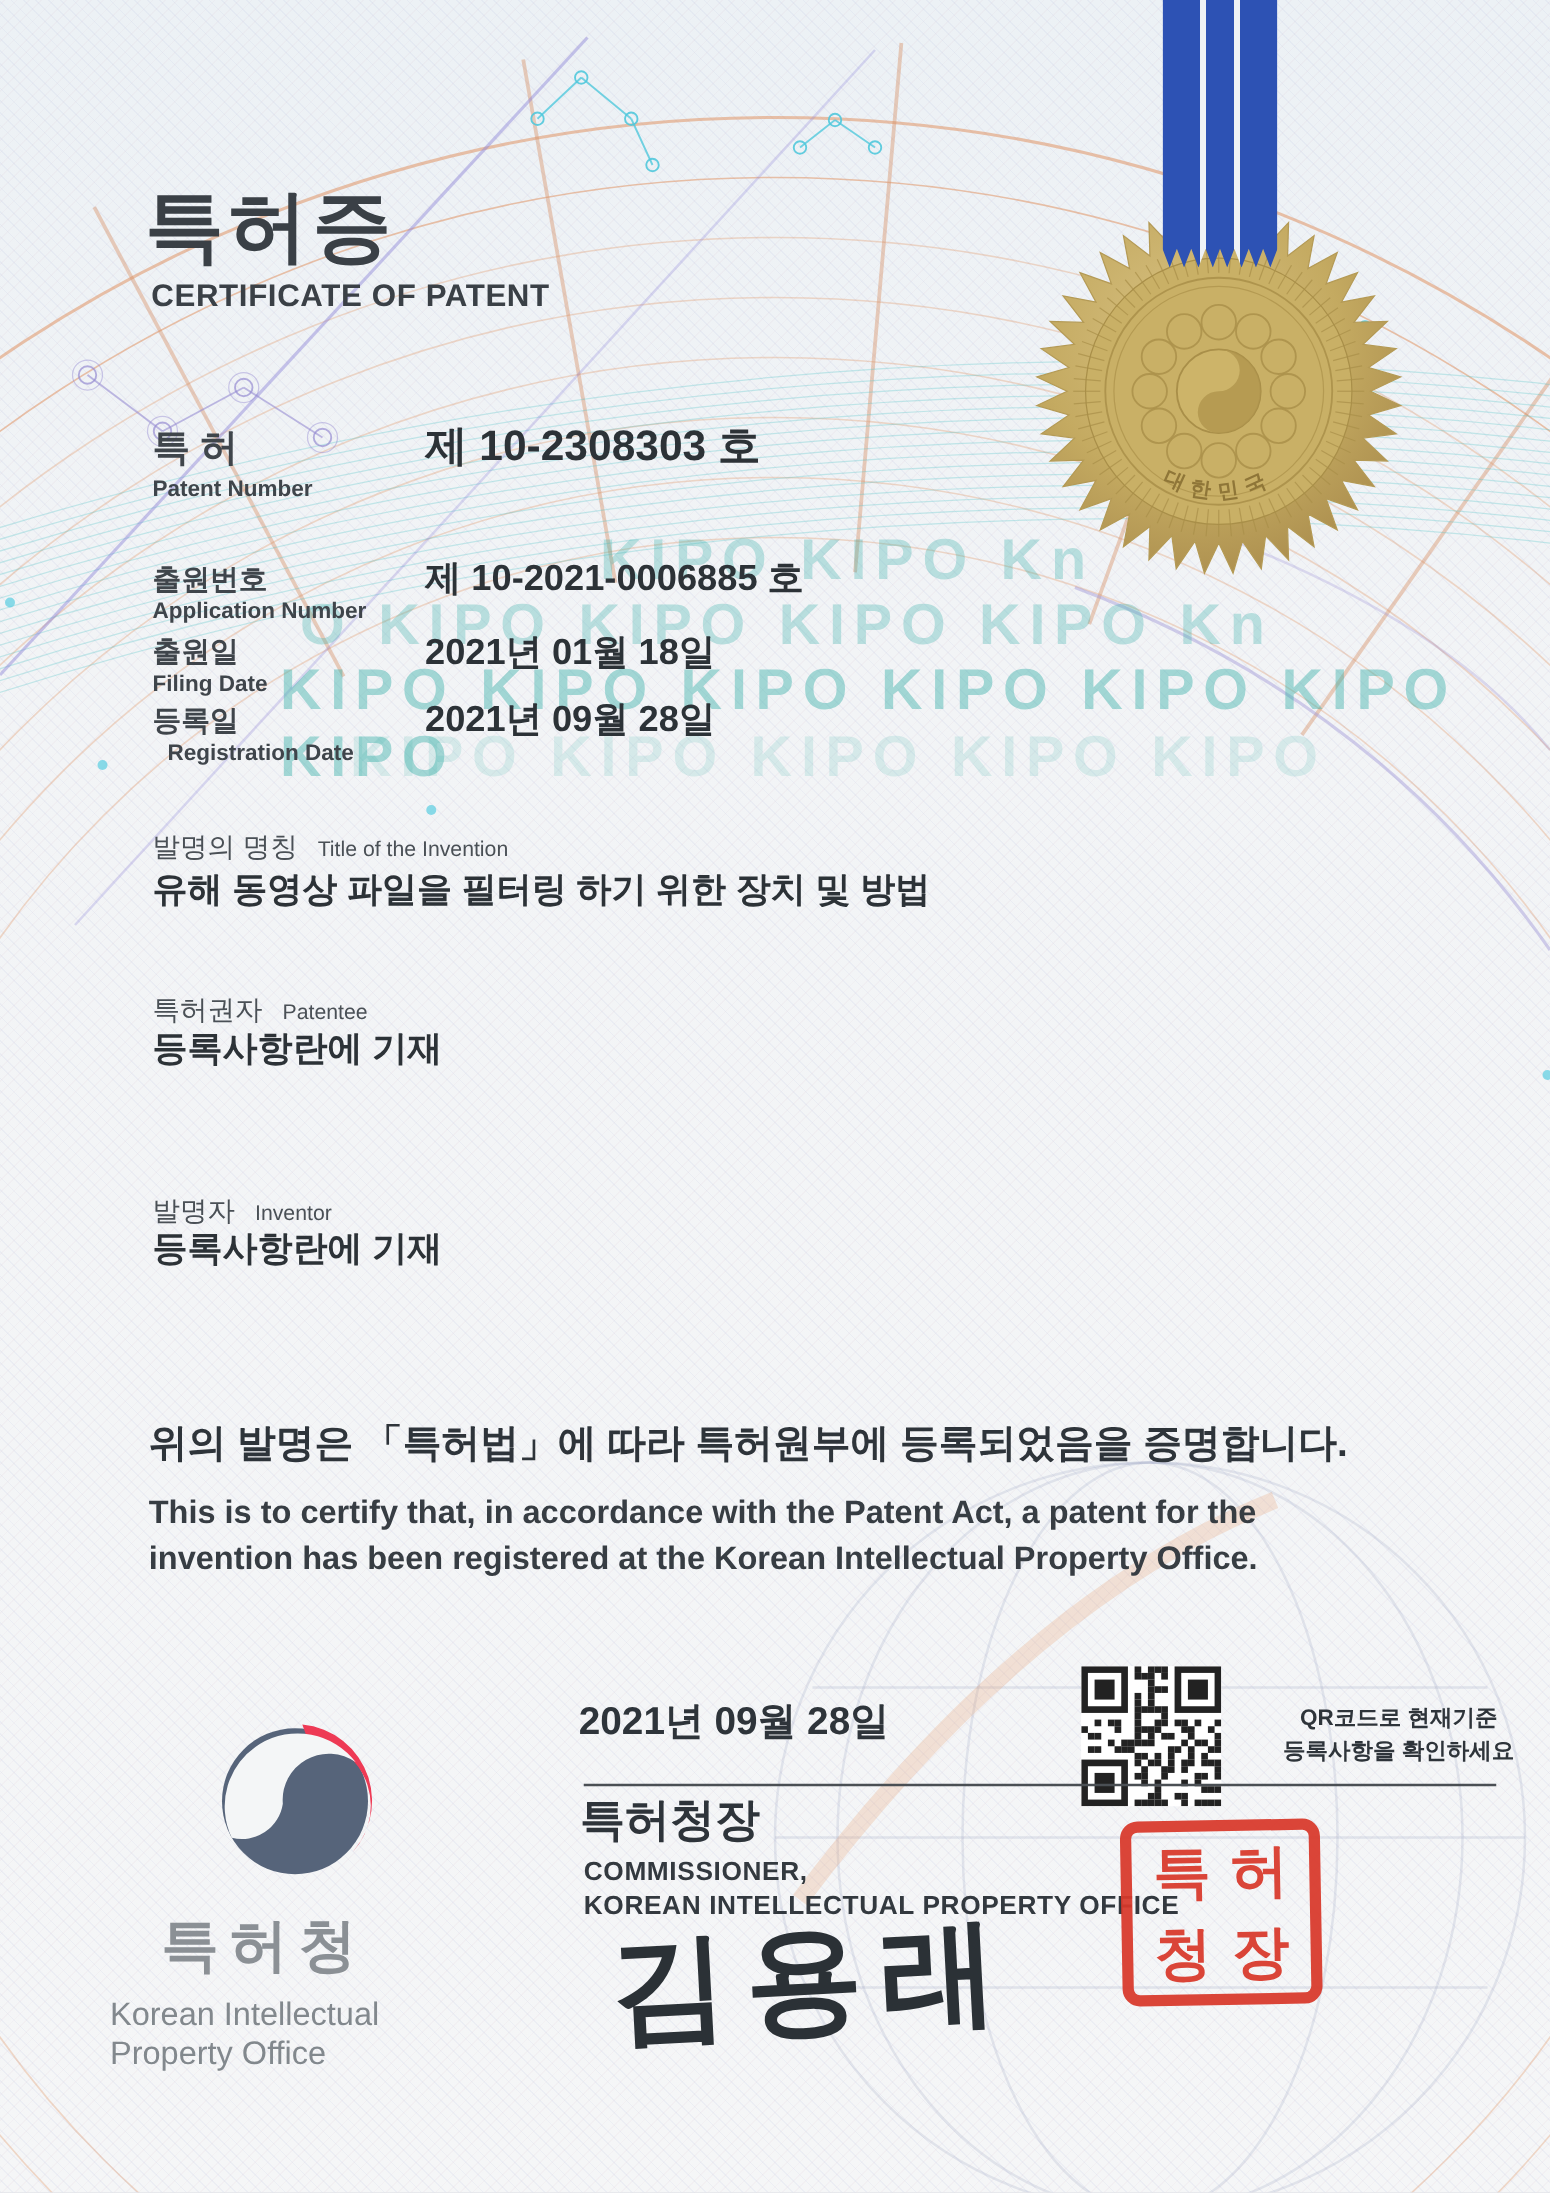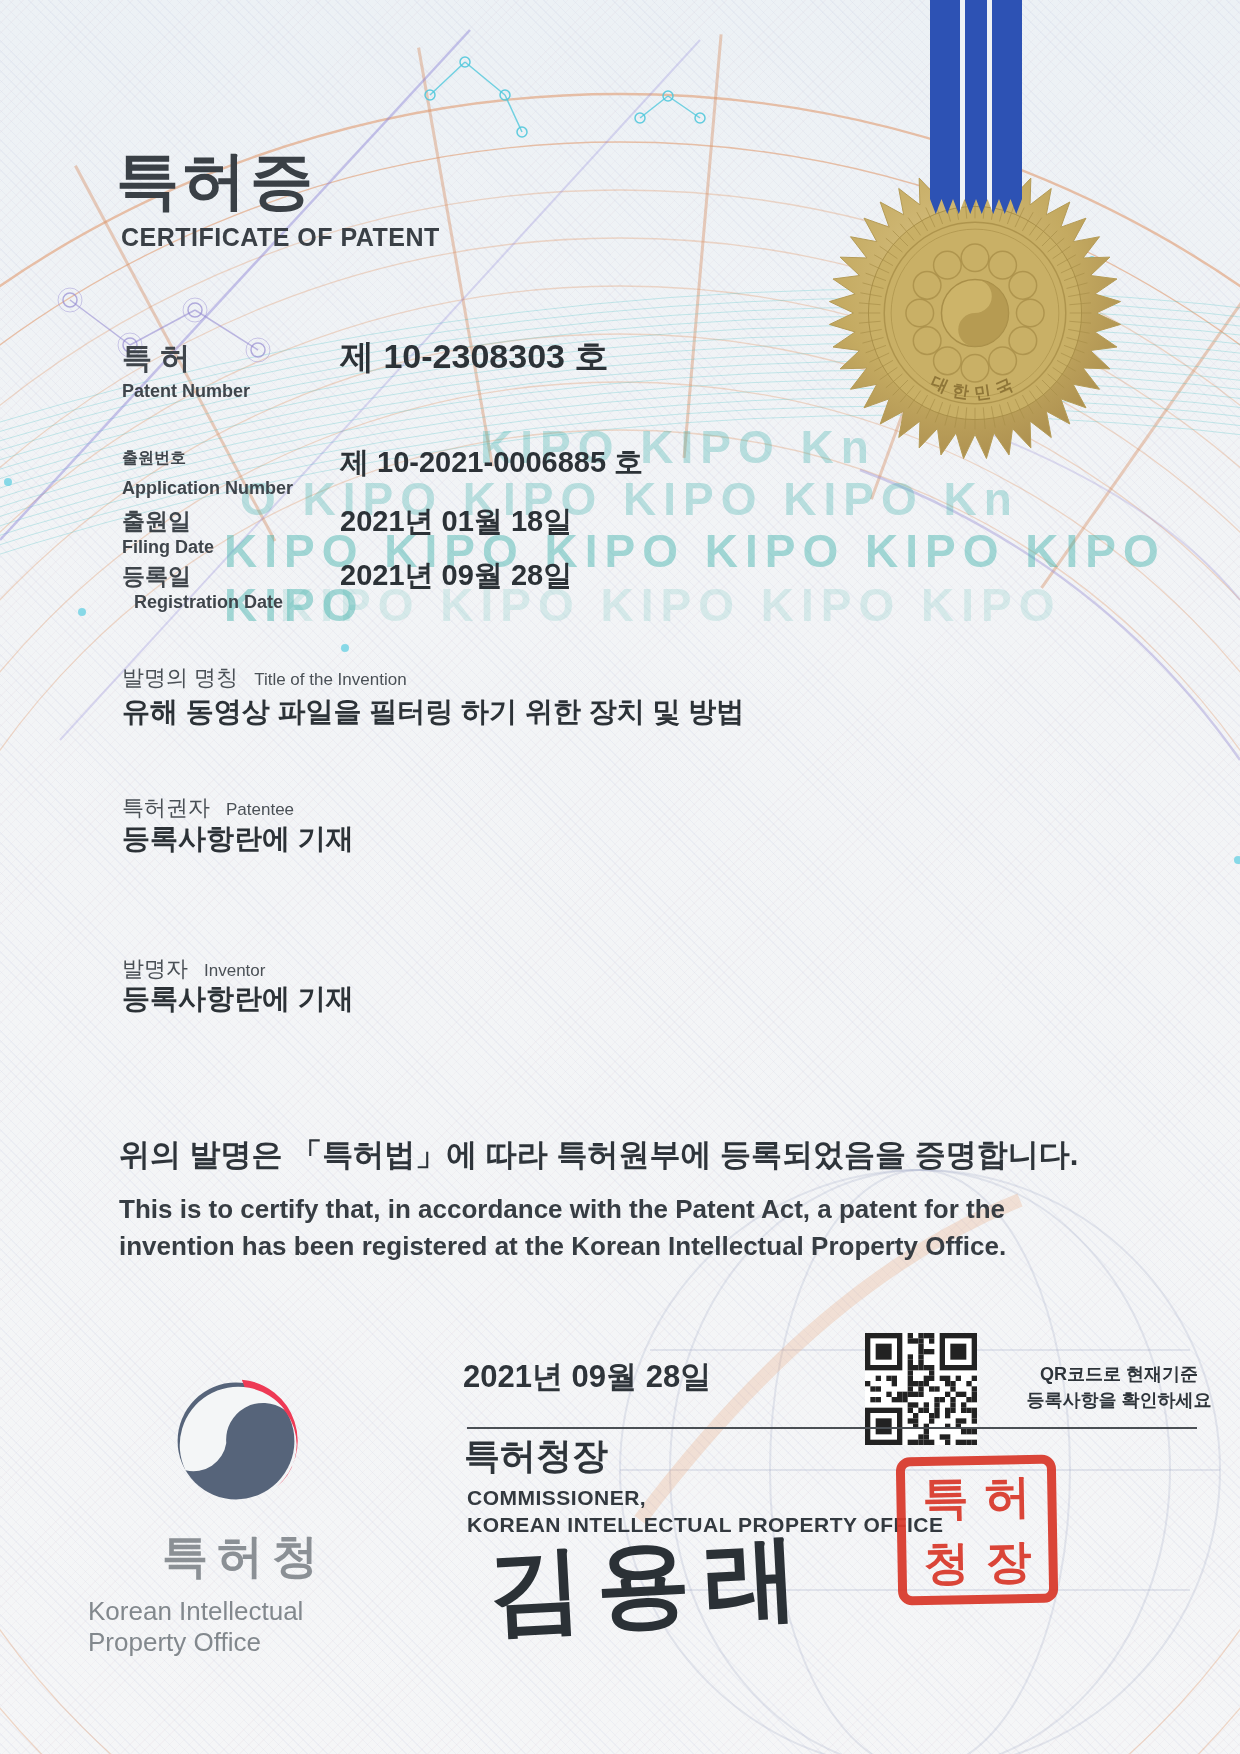--- a/index.html
+++ b/index.html
@@ -35,21 +35,21 @@
   .comm-title{left:464px;top:1432px;font-size:36px;font-weight:800;color:#2e343a;}
   .comm-en{font-size:21px;font-weight:700;color:#33393f;letter-spacing:0.5px;}
   .signature{left:488px;top:1521px;font-size:94px;font-weight:700;z-index:3;
     font-family:"DejaVu Serif",serif;color:#2b3136;transform:rotate(-3deg);letter-spacing:14px;}
   .seal{left:897px;top:1456px;width:160px;height:148px;z-index:2;
     border:9px solid #d9382a;border-radius:14px;box-sizing:border-box;
     display:flex;flex-direction:column;justify-content:space-around;align-items:center;
     color:#d9382a;opacity:0.93;transform:rotate(-1deg);background:rgba(255,255,255,0.0);}
   .seal div{font-size:46px;font-weight:800;letter-spacing:16px;line-height:1.1;text-indent:16px;
     font-family:"DejaVu Serif",serif;}
-  .office-ko{left:120px;top:1526px;width:240px;text-align:center;font-size:46px;font-weight:700;
+  .office-ko{left:120px;top:1526px;width:240px;text-align:left;font-size:46px;font-weight:700;
     color:#8b9095;letter-spacing:9px;text-indent:9px;}
   .office-en{left:88px;width:280px;font-size:26px;color:#82888d;font-weight:500;}
   
   .ribbon{left:930px;top:0;width:92px;height:214px;z-index:3;
     background:linear-gradient(90deg,#2d52b4 0 30px,#eef2f6 30px 35px,#2d52b4 35px 57px,#eef2f6 57px 62px,#2d52b4 62px 92px);
     clip-path:polygon(0 0,100% 0,100% 93%,93.75% 100%,87.5% 93%,81.25% 100%,75% 93%,68.75% 100%,62.5% 93%,56.25% 100%,50% 93%,43.75% 100%,37.5% 93%,31.25% 100%,25% 93%,18.75% 100%,12.5% 93%,6.25% 100%,0 93%);}
   .medallion{left:827px;top:165px;width:296px;height:296px;z-index:2;}
   .emblem{left:163px;top:1368px;width:146px;height:146px;z-index:2;}
   #qr{left:865px;top:1333px;width:112px;height:112px;z-index:2;background:#fff;}
 </style>
@@ -250,21 +250,21 @@
     </text>
   </svg>
 
   <div class="abs txt title-ko">특허증</div>
   <div class="abs txt title-en">CERTIFICATE OF PATENT</div>
 
   <div class="abs txt lko" style="left:122px;top:338px;font-size:30px;">특 허</div>
   <div class="abs txt len" style="left:122px;top:381px;">Patent Number</div>
   <div class="abs txt val" style="left:340px;top:334px;font-size:34px;">제 10-2308303 호</div>
 
-  <div class="abs txt lko" style="left:122px;top:448px;font-size:16px;">출원번호</div>
+  <div class="abs txt lko" style="left:122px;top:448px;font-size:23px;">출원번호</div>
   <div class="abs txt len" style="left:122px;top:478px;">Application Number</div>
   <div class="abs txt val" style="left:340px;top:443px;font-size:29px;">제 10-2021-0006885 호</div>
 
   <div class="abs txt lko" style="left:122px;top:506px;font-size:23px;">출원일</div>
   <div class="abs txt len" style="left:122px;top:537px;">Filing Date</div>
   <div class="abs txt val" style="left:340px;top:502px;font-size:29px;">2021년 01월 18일</div>
 
   <div class="abs txt lko" style="left:122px;top:561px;font-size:23px;">등록일</div>
   <div class="abs txt len" style="left:134px;top:592px;">Registration Date</div>
   <div class="abs txt val" style="left:340px;top:556px;font-size:29px;">2021년 09월 28일</div>

